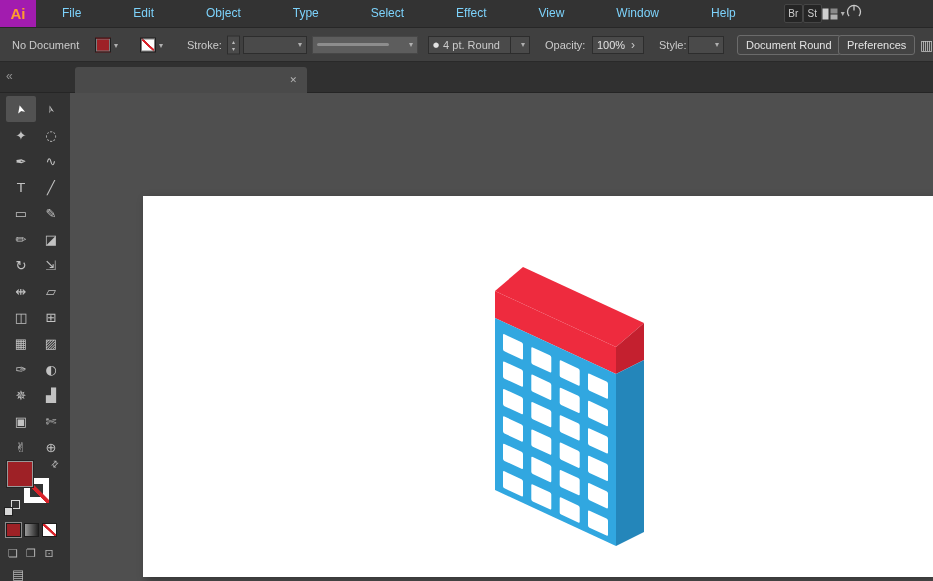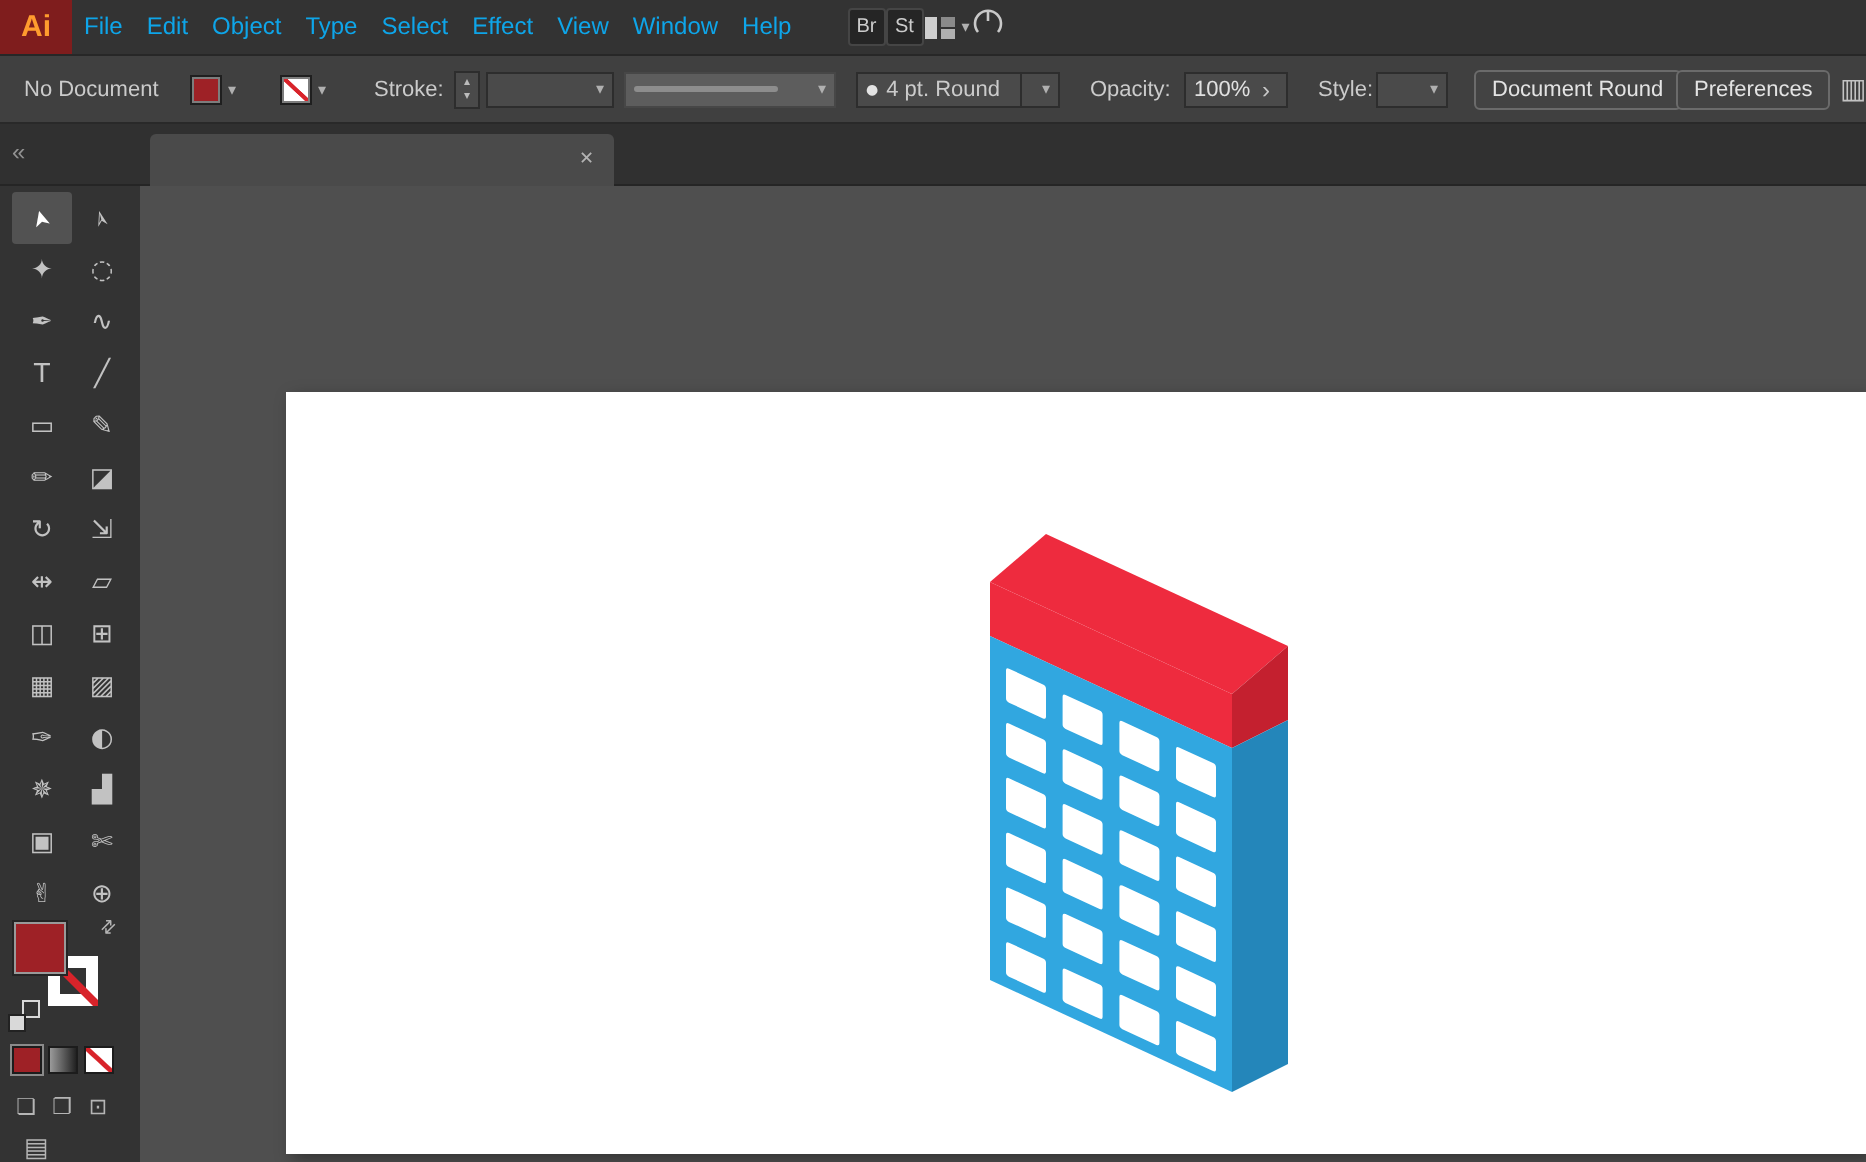--- a/index.html
+++ b/index.html
@@ -5,23 +5,23 @@
   html,body{margin:0;padding:0}
   body{
     width:933px;height:581px;position:relative;overflow:hidden;
     background:#4f4f4f;
     font-family:"Liberation Sans","DejaVu Sans",sans-serif;
     -webkit-font-smoothing:antialiased;
   }
   
   .menubar{position:absolute;top:0;left:0;right:0;height:28px;background:#333;
     display:flex;align-items:center;border-bottom:1px solid #272727;box-sizing:border-box}
-  .logo{width:36px;height:27px;background:#7f1d1d;color:#ff9c2e;font-weight:bold;
+  .logo{width:36px;height:27px;background:#a21caf;color:#ff9c2e;font-weight:bold;
     font-size:15px;display:flex;align-items:center;justify-content:center}
-  .menu-item{color:#0ea5e9;font-size:12px;padding:0 6px;line-height:27px;cursor:default}
+  .menu-item{color:#7dd3fc;font-size:12px;padding:0 26px;line-height:27px;cursor:default}
   .mb-right{display:flex;align-items:center;margin-left:22px;gap:0}
   .sq-btn{width:19px;height:19px;background:#252525;border:1px solid #454545;color:#ccc;
     font-size:10px;display:flex;align-items:center;justify-content:center;border-radius:2px;box-sizing:border-box}
   .ws{display:flex;align-items:center;gap:3px}
   .arrow{color:#b0b0b0;font-size:8px;font-family:"DejaVu Sans",sans-serif}
   
   .controlbar{position:absolute;top:28px;height:34px;left:0;right:0;background:#404040;
     border-bottom:1px solid #292929;box-sizing:border-box;font-size:11px;color:#cbcbcb}
   .cb{position:absolute;top:50%;transform:translateY(-50%)}
   .cb-label{color:#cbcbcb;white-space:nowrap}

